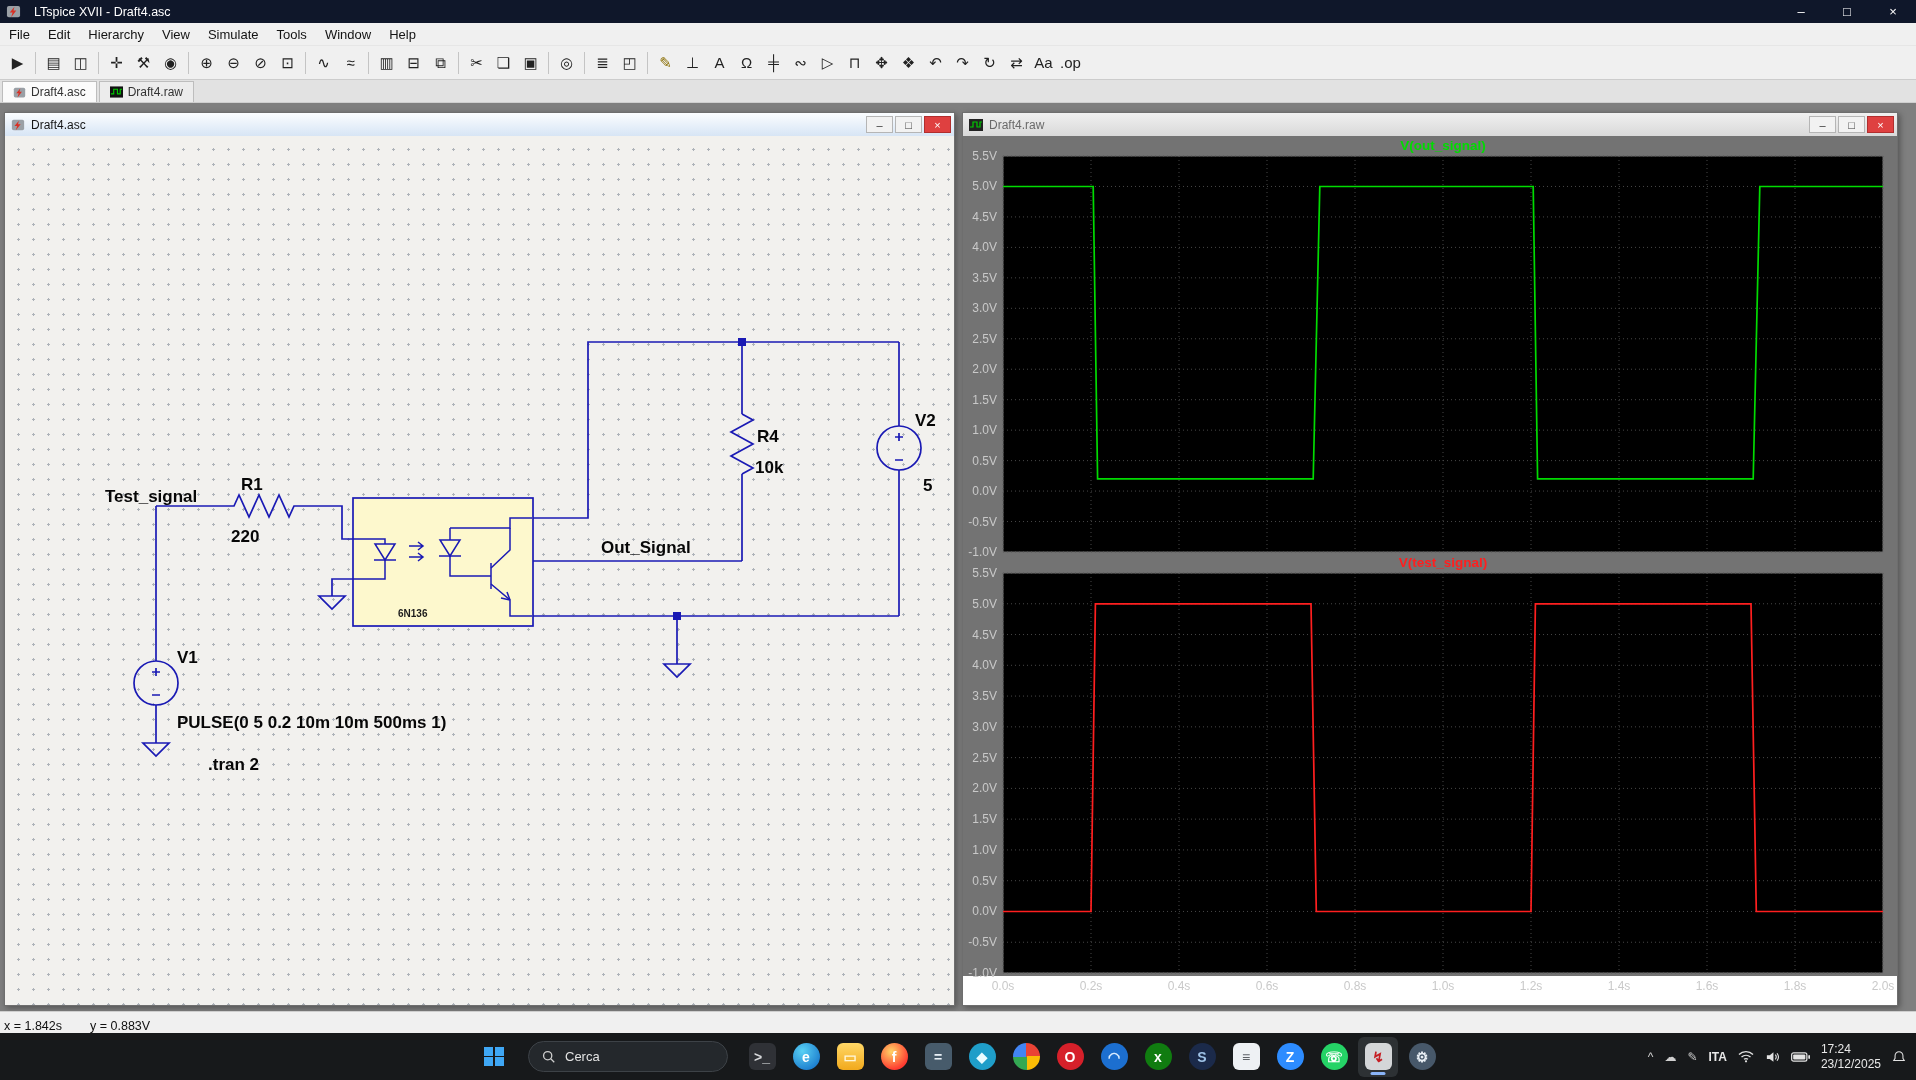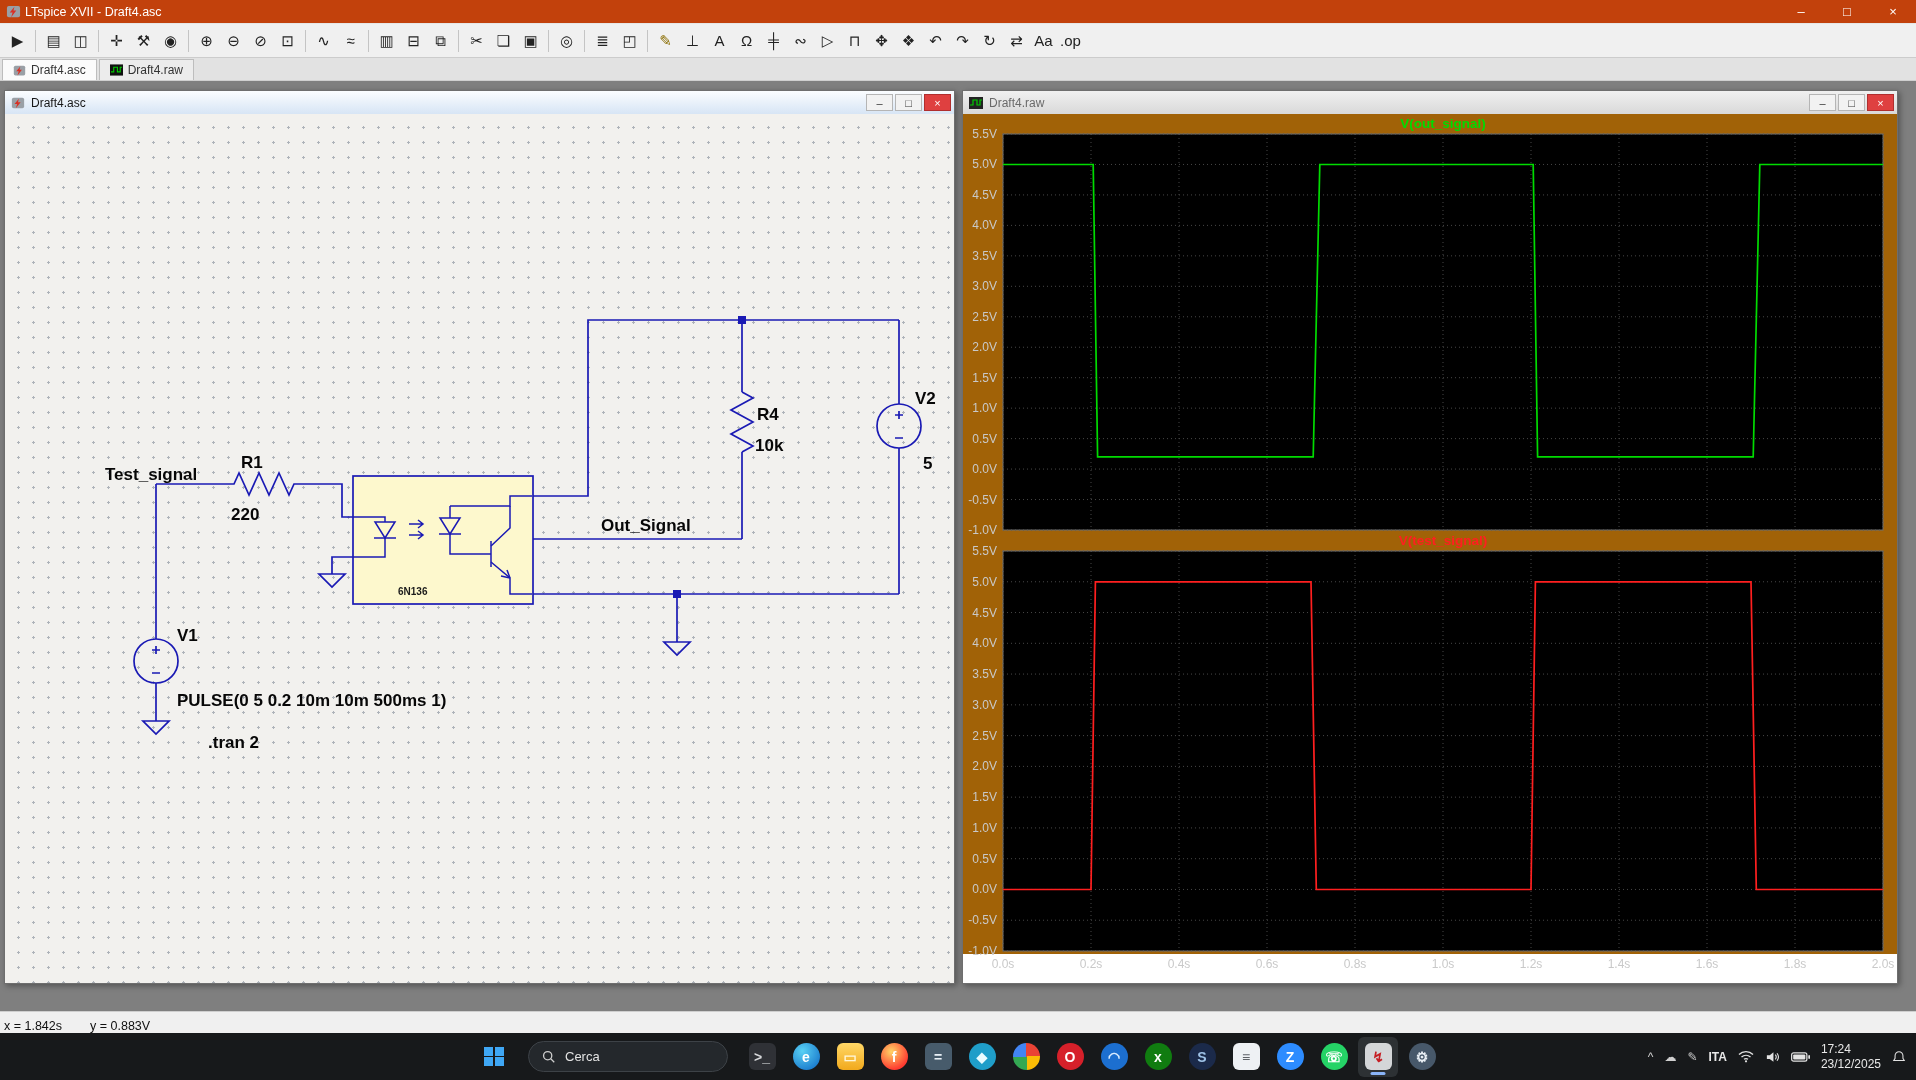--- a/index.html
+++ b/index.html
@@ -1,21 +1,21 @@
 <!DOCTYPE html>
 <html><head>
 <meta charset="utf-8">
 <style>
 *{box-sizing:border-box;margin:0;padding:0}
 html,body{width:1916px;height:1080px;overflow:hidden;background:#000;font-family:"Liberation Sans",sans-serif}
 .screen{position:relative;width:1916px;height:1080px}
 
 
 .app-window{position:absolute;left:0;top:0;width:1916px;height:1033px;background:#f0f0f0;display:flex;flex-direction:column}
-.titlebar{height:23px;background:#c2410c;color:#fff;display:flex;align-items:center;padding-left:6px;gap:4px;font-size:12.5px;flex:none}
+.titlebar{height:23px;background:#0f172a;color:#fff;display:flex;align-items:center;padding-left:6px;gap:13px;font-size:12.5px;flex:none}
 .title-controls{margin-left:auto;display:flex;height:100%}
 .tc{width:46px;display:flex;align-items:center;justify-content:center;font-size:13px;color:#fff}
 .menubar{height:22px;background:#f0f0f0;display:flex;align-items:center;font-size:13px;color:#131313;flex:none}
 .menu-item{padding:2px 9px}
 .toolbar{height:35px;background:#f0f0f0;border-top:1px solid #e6e6e6;border-bottom:1px solid #cccccc;display:flex;align-items:center;padding-left:4px;flex:none}
 .tb-btn{width:27px;height:27px;display:flex;align-items:center;justify-content:center;font-size:15px;color:#222;border-radius:3px}
 .tb-sep{width:1px;height:22px;background:#c4c4c4;margin:0 4px}
 .tabbar{height:23px;background:#e2e2e2;display:flex;align-items:flex-end;padding-left:2px;gap:2px;border-bottom:1px solid #cfcfcf;flex:none}
 .tab{height:21px;display:flex;align-items:center;gap:5px;padding:0 10px;font-size:12px;background:#ececec;border:1px solid #bdbdbd;border-bottom:none;color:#333}
 .tab.active{background:#fbfbfb}
@@ -26,21 +26,21 @@
 .schematic-window{left:4px;top:9px;width:951px;height:894px}
 .plot-window{left:962px;top:9px;width:936px;height:894px}
 .child-titlebar{height:23px;display:flex;align-items:center;gap:6px;padding:0 3px 0 6px;font-size:12px}
 .child-titlebar.active{background:linear-gradient(#fbfdff,#d7e5f5);color:#161616}
 .child-titlebar.inactive{background:linear-gradient(#f0f0f0,#d9d9d9);color:#6a6a6a}
 .child-controls{margin-left:auto;display:flex;gap:2px}
 .cc{width:27px;height:17px;display:flex;align-items:center;justify-content:center;font-size:11px;background:#f2f2f2;border:1px solid #b5b5b5;color:#333}
 .cc.close{background:#df4040;border-color:#b02e2e;color:#fff}
 .schematic-client{position:relative;width:949px;height:869px;background-color:#f2f1ee;background-image:radial-gradient(circle,#aeb3b9 1px,transparent 1.35px);background-size:15px 15px;background-position:6px 6px}
 .schematic-client>svg{position:absolute;left:0;top:0}
-.plot-client{position:relative;width:934px;height:840px;background:#a16207}
+.plot-client{position:relative;width:934px;height:840px;background:#737373}
 .slabel{font-family:"Liberation Sans",sans-serif;font-size:17px;font-weight:700;fill:#070707}
 .spart{font-family:"Liberation Sans",sans-serif;font-size:10px;font-weight:700;fill:#1c1c1c}
 .tick{fill:#c9c9c9;font-family:"Liberation Sans",sans-serif;font-size:12px}
 .ptitle{font-family:"Liberation Sans",sans-serif;font-size:13.5px;font-weight:700}
 
 
 .statusbar{height:22px;background:#f0f0f0;border-top:1px solid #cfcfcf;display:flex;align-items:flex-end;gap:28px;padding-left:4px;font-size:12.5px;color:#101010;flex:none}
 
 
 .taskbar{position:absolute;left:0;right:0;bottom:0;height:47px;background:#17191b;display:flex;align-items:center}
@@ -75,20 +75,30 @@
           </svg>
       </span>
       <span>LTspice XVII - Draft4.asc</span>
       <div class="title-controls">
         <span class="tc">–</span>
         <span class="tc">□</span>
         <span class="tc">×</span>
       </div>
     </div>
 
+    <div class="menubar">
+        <div class="menu-item">File</div>
+        <div class="menu-item">Edit</div>
+        <div class="menu-item">Hierarchy</div>
+        <div class="menu-item">View</div>
+        <div class="menu-item">Simulate</div>
+        <div class="menu-item">Tools</div>
+        <div class="menu-item">Window</div>
+        <div class="menu-item">Help</div>
+      </div>
 
     <div class="toolbar">
         <div class="tb-btn">▶</div>
         <div class="tb-sep"></div>
         <div class="tb-btn">▤</div>
         <div class="tb-btn">◫</div>
         <div class="tb-sep"></div>
         <div class="tb-btn">✛</div>
         <div class="tb-btn">⚒</div>
         <div class="tb-btn">◉</div>

